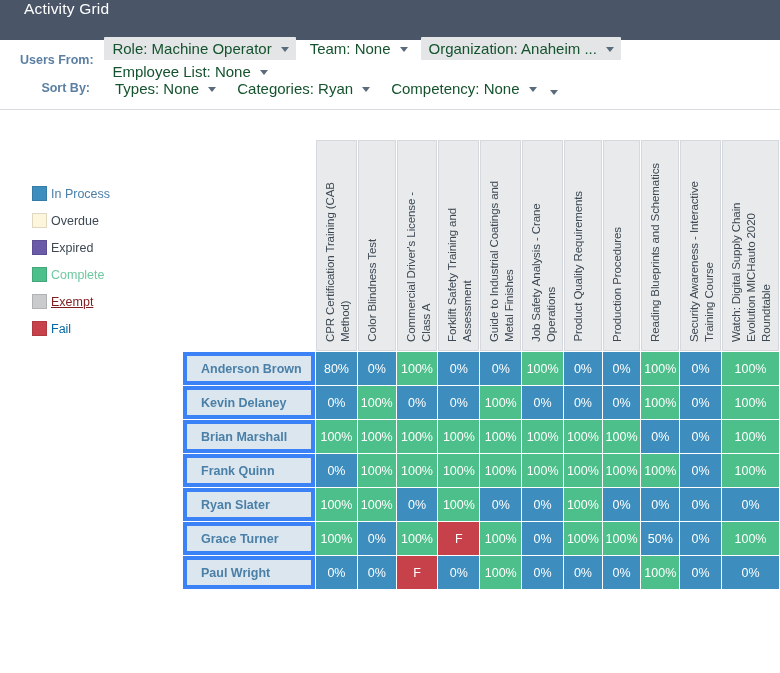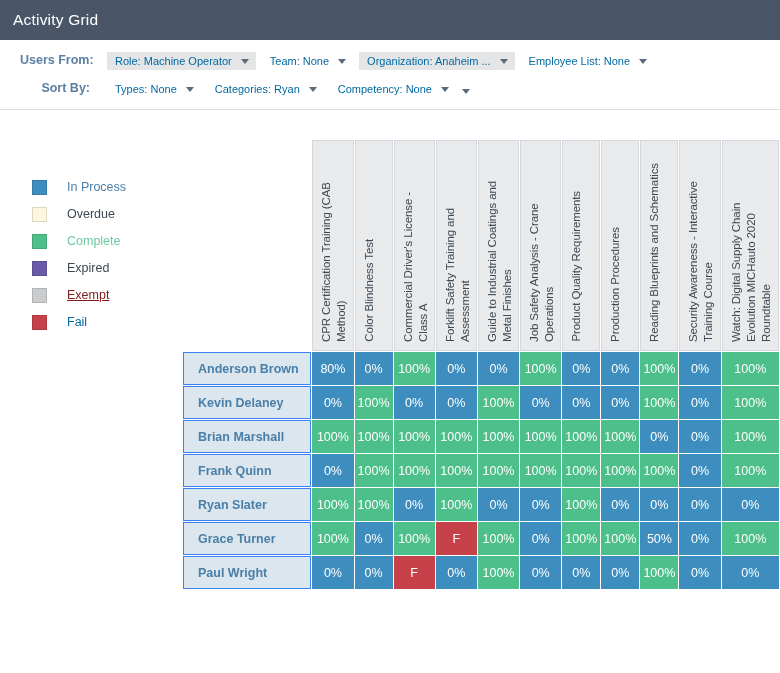--- a/index.html
+++ b/index.html
@@ -8,22 +8,21 @@
     background: #ffffff;
     font-family: "Liberation Sans", sans-serif;
     overflow: hidden;
   }
 
   
   #titlebar {
     height: 40px;
     background: #4a5568;
     display: flex;
-    align-items: center;
-    padding-left: 13px;
+    padding-left: 24px;
   }
   #titlebar .title {
     color: #ffffff;
     font-size: 15.5px;
     letter-spacing: .2px;
   }
 
   
   #toolbar {
     background: #ffffff;
@@ -43,22 +42,22 @@
     font-weight: bold;
     white-space: nowrap;
   }
   .row1 .filter-label { width: 78px; text-align: left; }
   .row2 .filter-label { width: 78px; text-align: right; padding-right: 8px; }
 
   .dd {
     display: inline-flex;
     align-items: center;
     gap: 9px;
-    font-size: 11px;
-    color: #0369a1;
+    font-size: 15px;
+    color: #14532d;
     padding: 3px 7px 3px 8px;
     white-space: nowrap;
     cursor: pointer;
     margin-right: 6px;
     border-radius: 1px;
   }
   .dd.active { background: #e3e5e7; }
   .dd .caret {
     width: 0; height: 0;
     border-left: 4.5px solid transparent;
@@ -86,22 +85,23 @@
   }
 
   
   #legend {
     width: 168px;
     flex: 0 0 168px;
     padding-top: 41px;
   }
   .legend-item {
     display: flex;
+    align-items: center;
     height: 27px;
-    gap: 20px;
+    gap: 4px;
     padding-left: 18px;
   }
   .swatch {
     width: 15px; height: 15px;
     flex: 0 0 15px;
     border: 1px solid rgba(0,0,0,.12);
   }
   .legend-text { font-size: 12.5px; }
 
   
@@ -131,21 +131,21 @@
     line-height: 15px;
     white-space: normal;
     max-height: 196px;
     padding: 8px 0 8px 0;
     margin-left: 6px;
     letter-spacing: -.1px;
   }
 
   td.namecell {
     background: #dbe6ee;
-    border: 1px solid #3b82f6;
+    border: 4px solid #3b82f6;
     color: #4a7fa8;
     font-size: 12.5px;
     font-weight: bold;
     padding: 0 0 0 14px;
     height: 33px;
     width: 168px;
     white-space: nowrap;
   }
   .namespacer { width: 168px; padding: 0; border: none; background: transparent; }
 
@@ -212,26 +212,26 @@
     <div id="legend">
         <div class="legend-item">
           <span class="swatch" style="background: rgb(61, 141, 190);"></span>
           <span class="legend-text" style="color: rgb(74, 127, 168);">In Process</span>
         </div>
         <div class="legend-item">
           <span class="swatch" style="background: rgb(253, 246, 220);"></span>
           <span class="legend-text" style="color: rgb(61, 72, 82);">Overdue</span>
         </div>
         <div class="legend-item">
+          <span class="swatch" style="background: rgb(106, 90, 168);"></span>
+          <span class="legend-text" style="color: rgb(61, 72, 82);">Expired</span>
+        </div>
+        <div class="legend-item">
           <span class="swatch" style="background: rgb(77, 191, 138);"></span>
           <span class="legend-text" style="color: rgb(110, 201, 160);">Complete</span>
-        </div>
-        <div class="legend-item">
-          <span class="swatch" style="background: rgb(106, 90, 168);"></span>
-          <span class="legend-text" style="color: rgb(61, 72, 82);">Expired</span>
         </div>
         <div class="legend-item">
           <span class="swatch" style="background: rgb(201, 203, 205);"></span>
           <span class="legend-text" style="color: #7f1d1d; text-decoration: underline;">Exempt</span>
         </div>
         <div class="legend-item">
           <span class="swatch" style="background: rgb(199, 65, 74);"></span>
           <span class="legend-text" style="color: #0369a1;">Fail</span>
         </div>
       </div>

